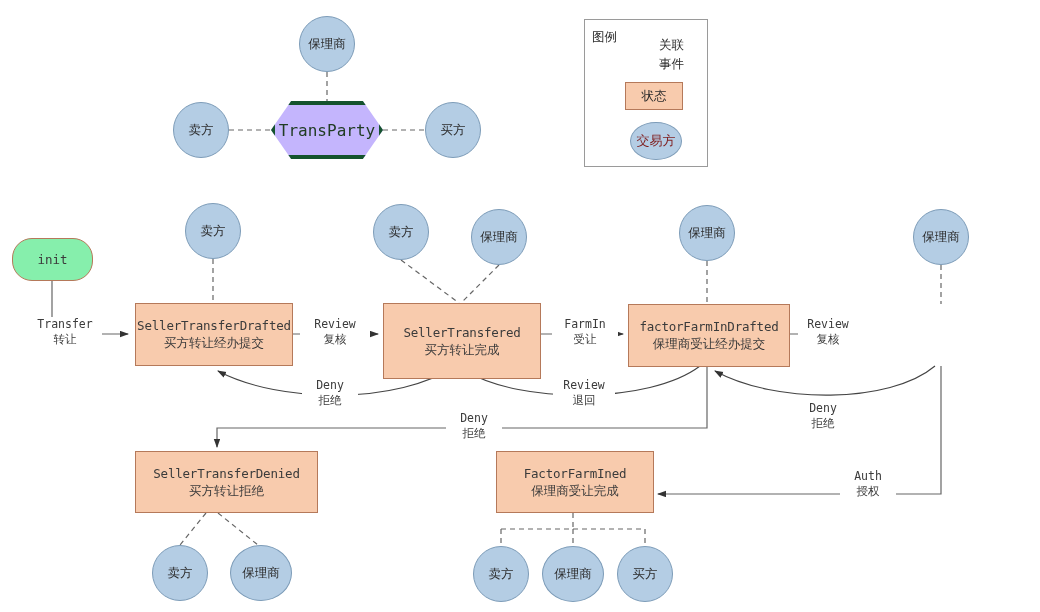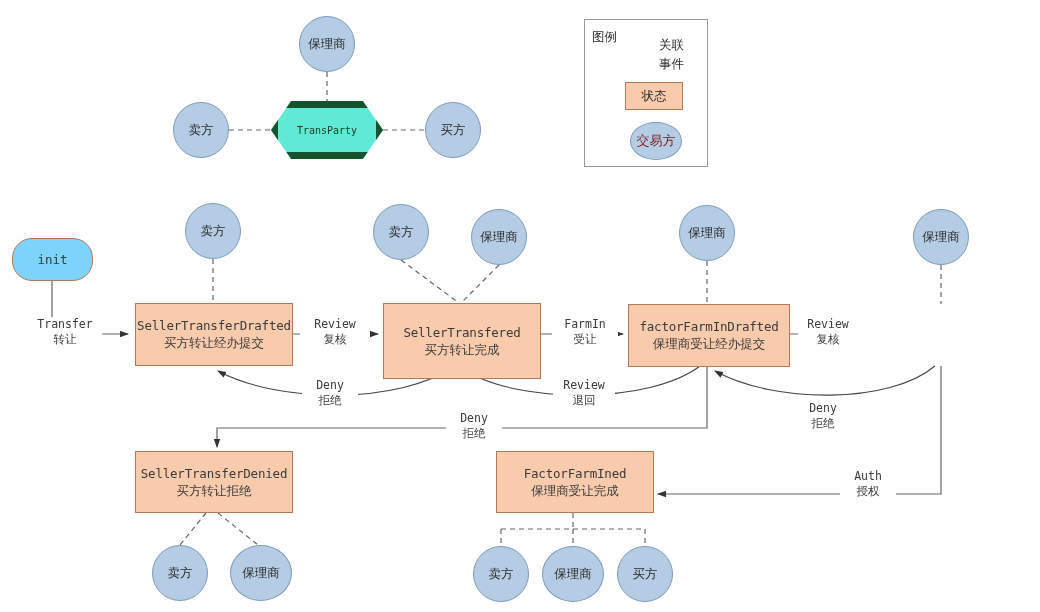--- a/index.html
+++ b/index.html
@@ -47,43 +47,43 @@
     line-height: 16px;
     white-space: nowrap;
   }
   .state-box .cn {
     font-family: "DejaVu Sans", "Liberation Sans", sans-serif;
     font-size: 12.5px;
     line-height: 17px;
     white-space: nowrap;
   }
   .init-box {
-    background: #7dd3fc;
+    background: #86efac;
     border: 1px solid #b5795a;
     border-radius: 20px;
     color: #3b3b3b;
   }
   .init-box .en {
     font-family: "DejaVu Sans Mono", "Liberation Mono", monospace;
     font-size: 12.5px;
   }
   .party {
     border-radius: 50%;
     background: #b4cde4;
     border: 1px solid #7d9cb8;
     color: #2c2c2c;
     font-family: "DejaVu Sans", "Liberation Sans", sans-serif;
     font-size: 12.5px;
   }
   .hexagon {
-    background: #5eead4;
-    border: 7px solid #14532d;
+    background: #c4b5fd;
+    border: 4px solid #14532d;
     color: #213c24;
     font-family: "DejaVu Sans Mono", "Liberation Mono", monospace;
-    font-size: 10px;
+    font-size: 16px;
     clip-path: polygon(18% 0%, 82% 0%, 100% 50%, 82% 100%, 18% 100%, 0% 50%);
   }
   .edge-label {
     position: absolute;
     text-align: center;
     color: #3b3b3b;
     line-height: 15px;
     white-space: nowrap;
     background: #ffffff;
     padding: 0 2px;
@@ -237,21 +237,21 @@
     <span class="en">SellerTransfered</span>
     <span class="cn">买方转让完成</span>
   </div>
 
   <div class="node state-box" style="left:628px; top:304px; width:162px; height:63px;">
     <span class="en">factorFarmInDrafted</span>
     <span class="cn">保理商受让经办提交</span>
   </div>
 
 
-  <div class="node state-box" style="left:135px; top:451px; width:158px; height:62px;text-align:right;">
+  <div class="node state-box" style="left:135px; top:451px; width:183px; height:62px;text-align:right;">
     <span class="en">SellerTransferDenied</span>
     <span class="cn">买方转让拒绝</span>
   </div>
 
   <div class="node state-box" style="left:496px; top:451px; width:158px; height:62px;">
     <span class="en">FactorFarmIned</span>
     <span class="cn">保理商受让完成</span>
   </div>
 
   <div class="node party" style="left:185px; top:203px; width:56px; height:56px;">

